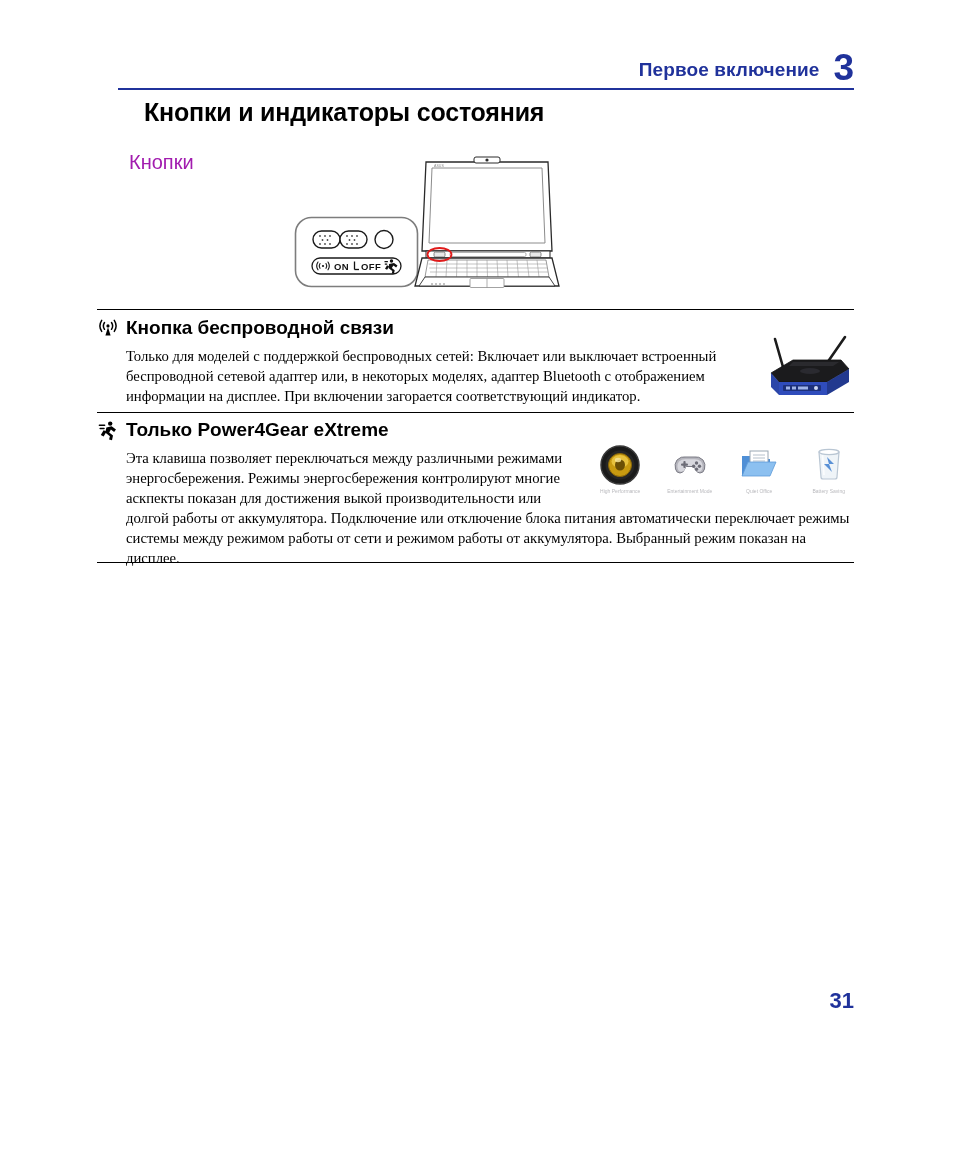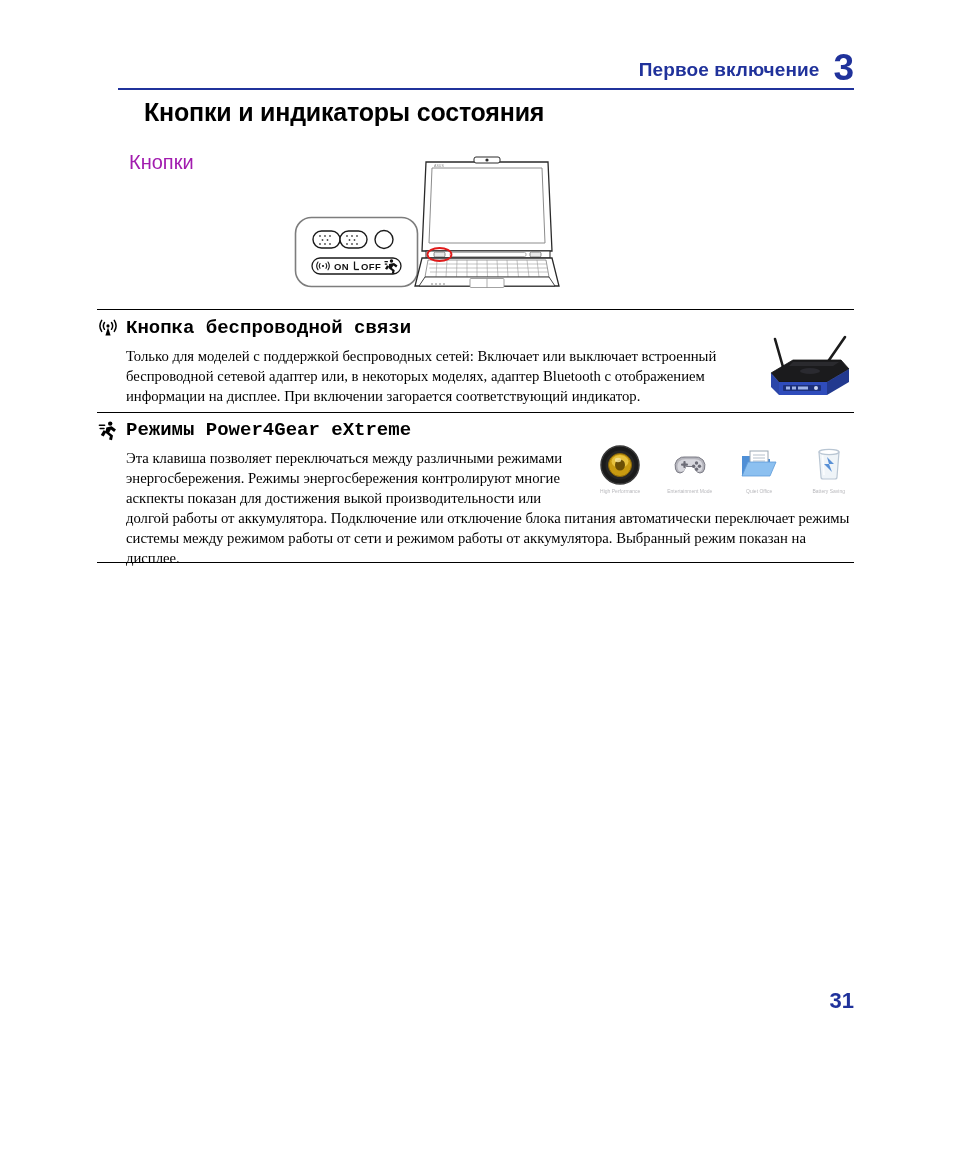--- a/index.html
+++ b/index.html
@@ -109,21 +109,21 @@
   .rule.r1 { top: 309px; }
   .rule.r2 { top: 412px; }
   .rule.r3 { top: 562px; }
 
   
   .section-head {
     position: absolute;
     display: flex;
     align-items: center;
     gap: 7px;
-    font-family: Liberation Mono, monospace;
+    font-family: Liberation Sans, sans-serif;
     font-weight: bold;
     font-size: 19px;
     color: #000000;
   }
   .section-head.s1 { left: 97px; top: 317px; }
   .section-head.s2 { left: 97px; top: 419px; }
 
   .head-icon {
     width: 22px;
     height: 22px;
@@ -373,21 +373,21 @@
           <circle cx="13.2" cy="4.6" r="2.2"></circle>
           <path d="M9.4 8.6 L14.6 7.2 L19 10.6 L17.1 13 L13.9 10.5 L12.2 13.6 L16 16.4 L15 21.2 L12.1 20.6 L12.9 17.2 L8.2 13.6 Z"></path>
           <path d="M9.6 12.4 L6.6 17.6 L3.8 16 L6.6 11.2 Z"></path>
         </g>
         <g stroke="#000000" stroke-width="1.5" stroke-linecap="round">
           <path d="M2.4 6.2 L7.6 6.2"></path>
           <path d="M3.2 9.6 L7.0 9.6"></path>
         </g>
       </svg>
     </span>
-    <span>Режимы Power4Gear eXtreme</span>
+    <span>Только Power4Gear eXtreme</span>
   </div>
   <div class="body-text b2">
     <span class="narrow">Эта клавиша позволяет переключаться между различными режимами энергосбережения. Режимы энергосбережения контролируют многие аскпекты показан для достижения выкой производительности или</span>
     <span>долгой работы от аккумулятора. Подключение или отключение блока питания автоматически  переключает режимы системы между режимом работы от сети и режимом работы от аккумулятора. Выбранный режим показан на дисплее.</span>
   </div>
 
   <div class="modes-row">
 
     <div class="mode-item">
       <svg width="44" height="44" viewBox="0 0 44 44">

